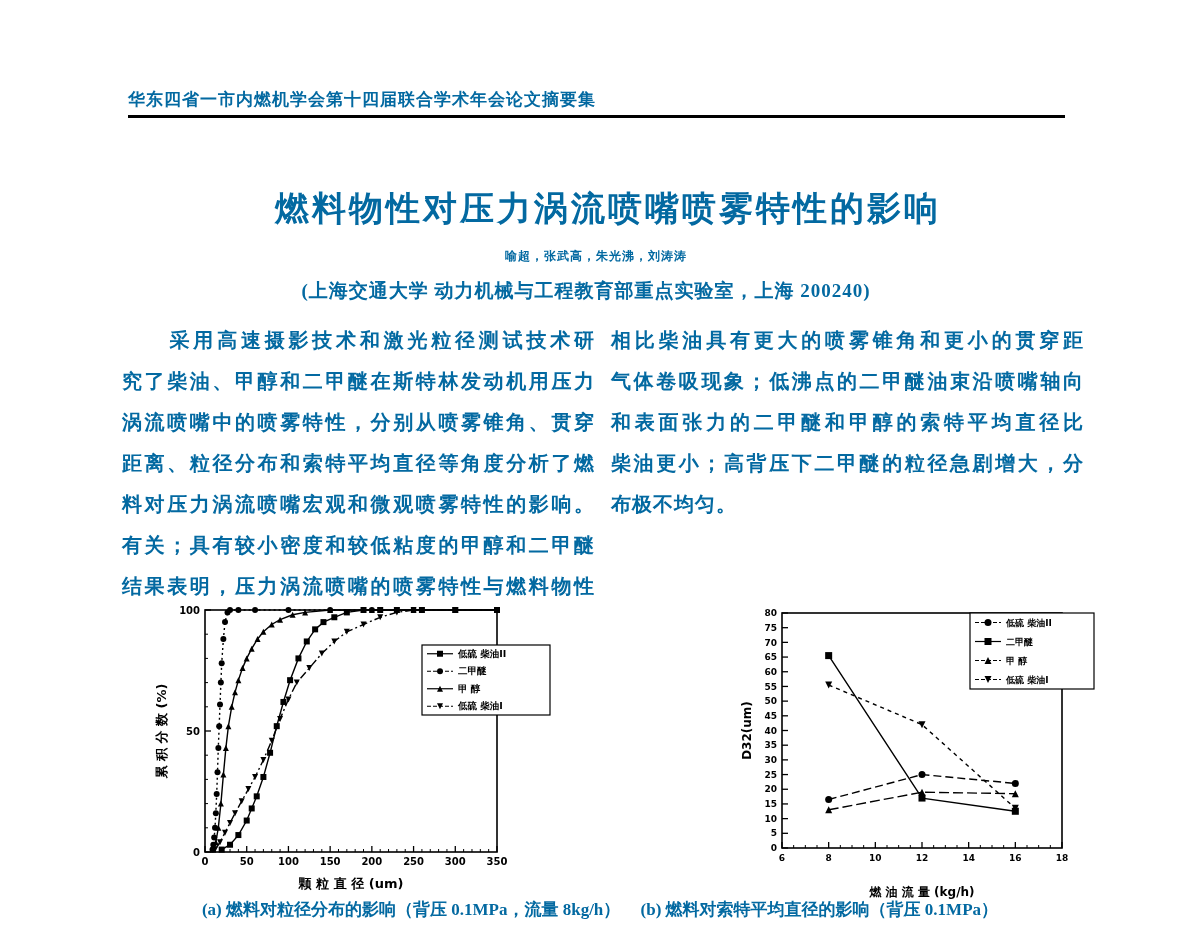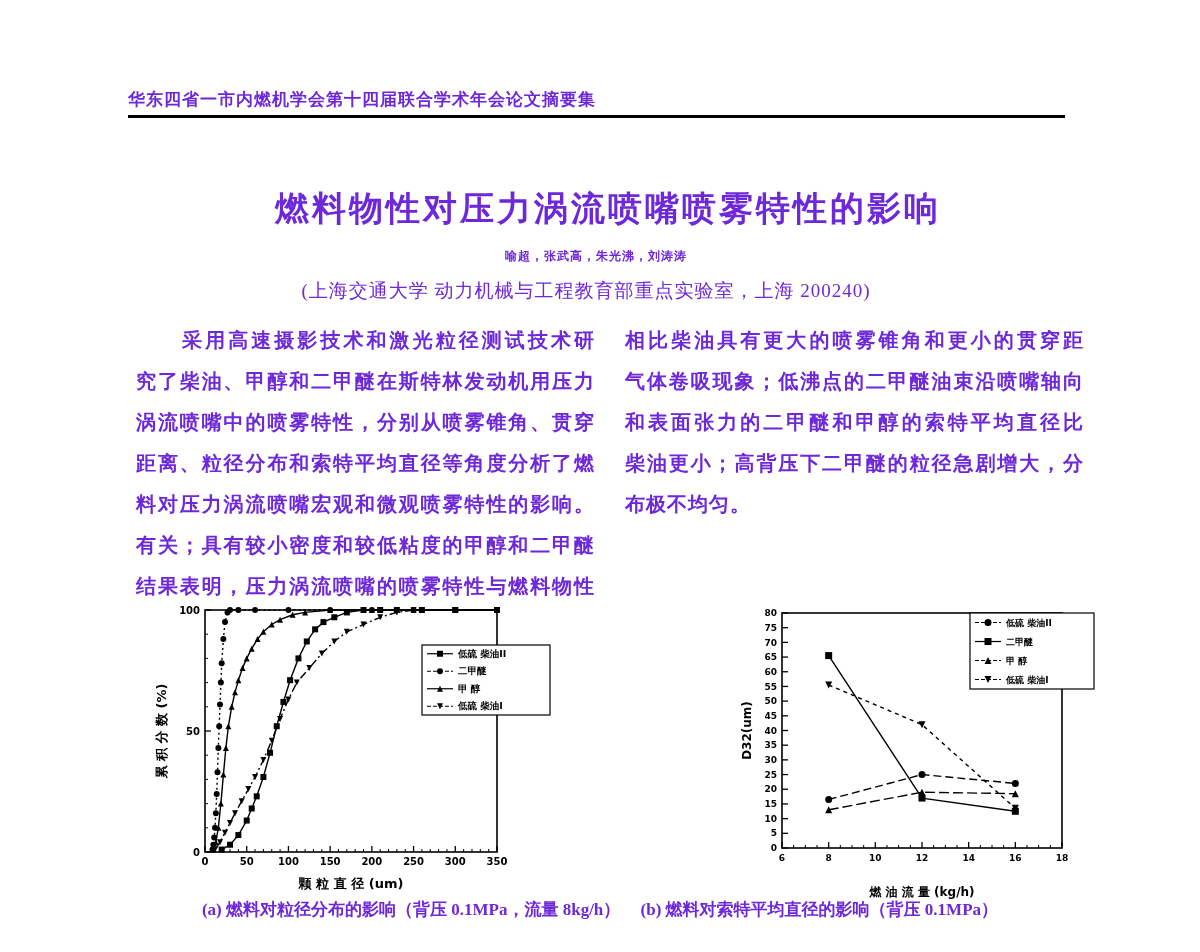--- a/index.html
+++ b/index.html
@@ -1,48 +1,48 @@
 <!DOCTYPE html>
 <html><head>
 <meta charset="utf-8">
 <style>
   html,body{margin:0;padding:0;background:#e8e8e8;}
   .page{
     position:relative;
     width:1200px;height:952px;
     background:#ffffff;
     font-family:"Liberation Serif","DejaVu Serif",serif;
-    color:#6d28d9;
+    color:#0369a1;
     overflow:hidden;
   }
   .header-line{
     position:absolute;left:128px;top:88px;width:940px;
     font-size:17px;font-weight:bold;letter-spacing:1px;
   }
   .header-rule{
     position:absolute;left:128px;top:115px;width:937px;height:3px;
     background:#000;border:none;margin:0;
   }
   .paper-title{
     position:absolute;left:0;top:186px;width:1200px;
     text-align:center;font-size:34px;font-weight:bold;letter-spacing:3px;margin-left:8px;
   }
   .authors{
     position:absolute;left:0;top:248px;width:1192px;
     text-align:center;font-size:12px;font-weight:bold;letter-spacing:1px;
   }
   .affiliation{
     position:absolute;left:0;top:278px;width:1172px;
-    text-align:center;font-size:19px;font-weight:400;letter-spacing:1px;
+    text-align:center;font-size:19px;font-weight:700;letter-spacing:1px;
   }
   .abstract{
     position:absolute;left:122px;top:320px;width:962px;
     display:flex;gap:16px;
   }
-  .abs-col{width:473px;margin-left:14px;}
+  .abs-col{width:473px;}
   .line{
     font-size:20px;font-weight:600;line-height:41px;
     text-align:justify;text-align-last:justify;text-justify:inter-character;
     white-space:nowrap;letter-spacing:1px;
   }
   .line.short{text-align-last:left;}
   .figures{position:absolute;left:0;top:596px;width:1200px;height:300px;}
   .chart-a{position:absolute;left:150px;top:2px;}
   .chart-b{position:absolute;left:738px;top:2px;}
   .caption-sub{

